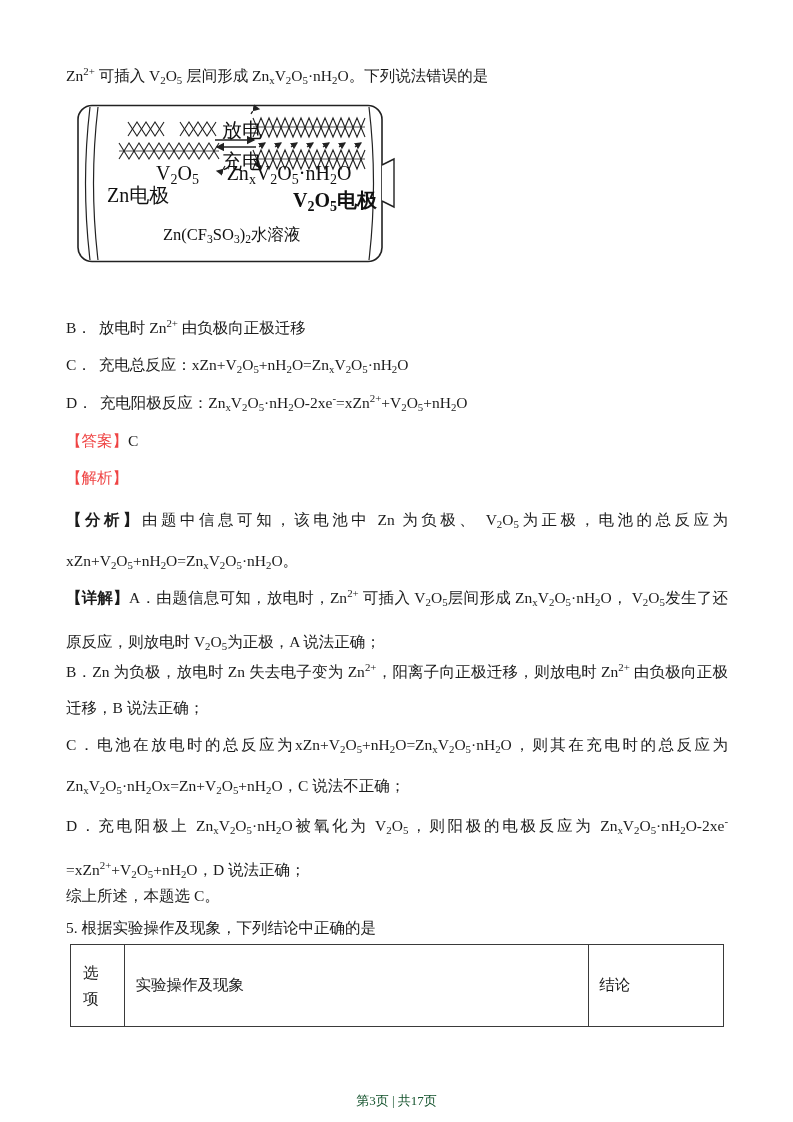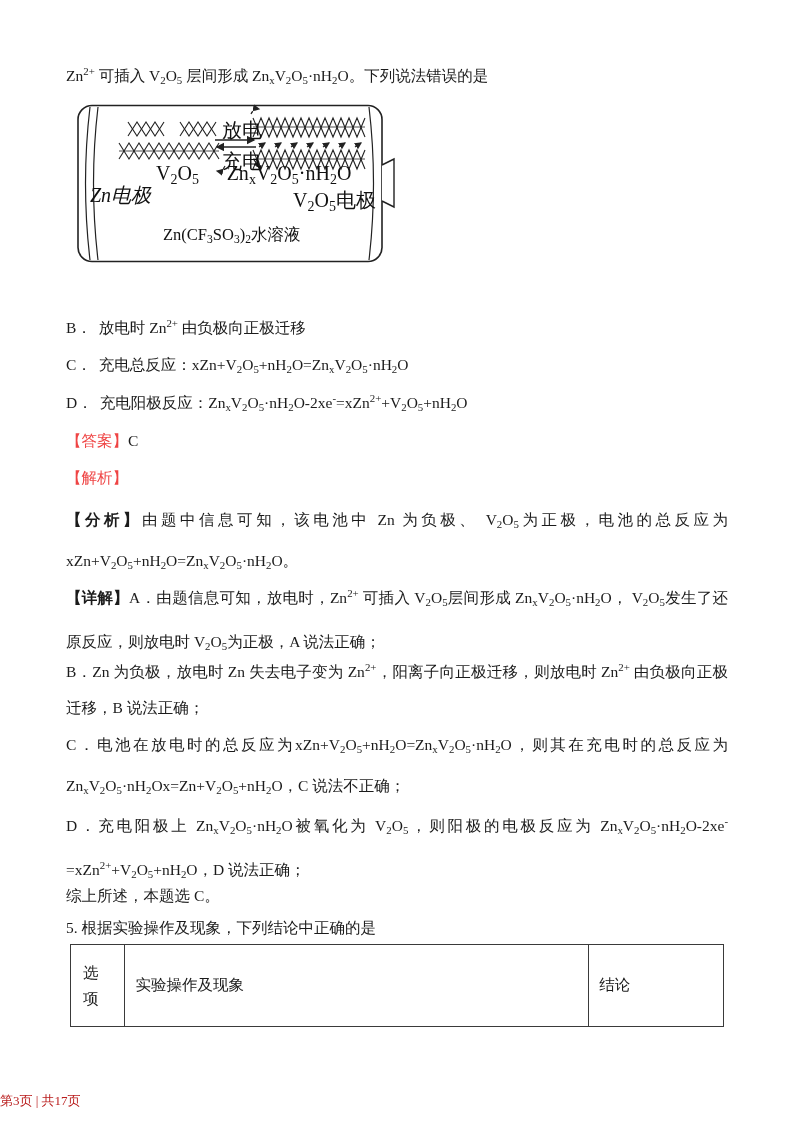--- a/index.html
+++ b/index.html
@@ -38,23 +38,23 @@
     padding:4px 10px;
     font-size:15.5px;
     vertical-align:middle;
   }
   .qtable td.c1{width:30px;padding:4px 12px;line-height:26px;}
   .qtable td.c2{width:462px;}
   .qtable td.c3{width:118px;}
 
   .footer{
     left:0;top:1092px;width:793px;
-    text-align:left;
+    text-align:center;
     font-size:13px;
-    color:#b91c1c;
+    color:#14532d;
   }
 </style>
 </head>
 <body>
 
 <div class="page">
 
   <div class="abs blk line" style="top:66px;">Zn<sup>2+</sup> 可插入 V<sub>2</sub>O<sub>5</sub> 层间形成 Zn<sub>x</sub>V<sub>2</sub>O<sub>5</sub>·nH<sub>2</sub>O。下列说法错误的是</div>
 
   <div class="abs diagram">
@@ -107,22 +107,22 @@
 
       <g stroke="#222" stroke-width="1.4" fill="none">
         <path d="M140,37 H179" marker-end="url(#ah)"></path>
         <path d="M181,44 H142" marker-end="url(#ah)"></path>
       </g>
     </svg>
     <span class="dlabel" style="left:147px;top:14px;">放电</span>
     <span class="dlabel" style="left:147px;top:45px;">充电</span>
     <span class="dlabel center" style="left:55px;top:59px;width:95px;">V<sub>2</sub>O<sub>5</sub></span>
     <span class="dlabel center" style="left:150px;top:59px;width:128px;">Zn<sub>x</sub>V<sub>2</sub>O<sub>5</sub>·nH<sub>2</sub>O</span>
-    <span class="dlabel" style="left:15px;top:79px;font-style:italic;">Zn电极</span>
-    <span class="dlabel" style="left:218px;top:84px;">V<sub>2</sub>O<sub>5</sub>电极</span>
+    <span class="dlabel" style="left:32px;top:79px;">Zn电极</span>
+    <span class="dlabel" style="left:218px;top:84px;font-weight:bold;">V<sub>2</sub>O<sub>5</sub>电极</span>
     <span class="dlabel" style="left:88px;top:121px;font-size:16.5px;">Zn(CF<sub>3</sub>SO<sub>3</sub>)<sub>2</sub>水溶液</span>
   </div>
 
   <div class="abs blk line" style="top:318px;">
     <span class="opt-label">B．</span><span>放电时 Zn<sup>2+</sup> 由负极向正极迁移</span>
   </div>
   <div class="abs blk line" style="top:355px;">
     <span class="opt-label">C．</span><span>充电总反应：xZn+V<sub>2</sub>O<sub>5</sub>+nH<sub>2</sub>O=Zn<sub>x</sub>V<sub>2</sub>O<sub>5</sub>·nH<sub>2</sub>O</span>
   </div>
   <div class="abs blk line" style="top:393px;">

